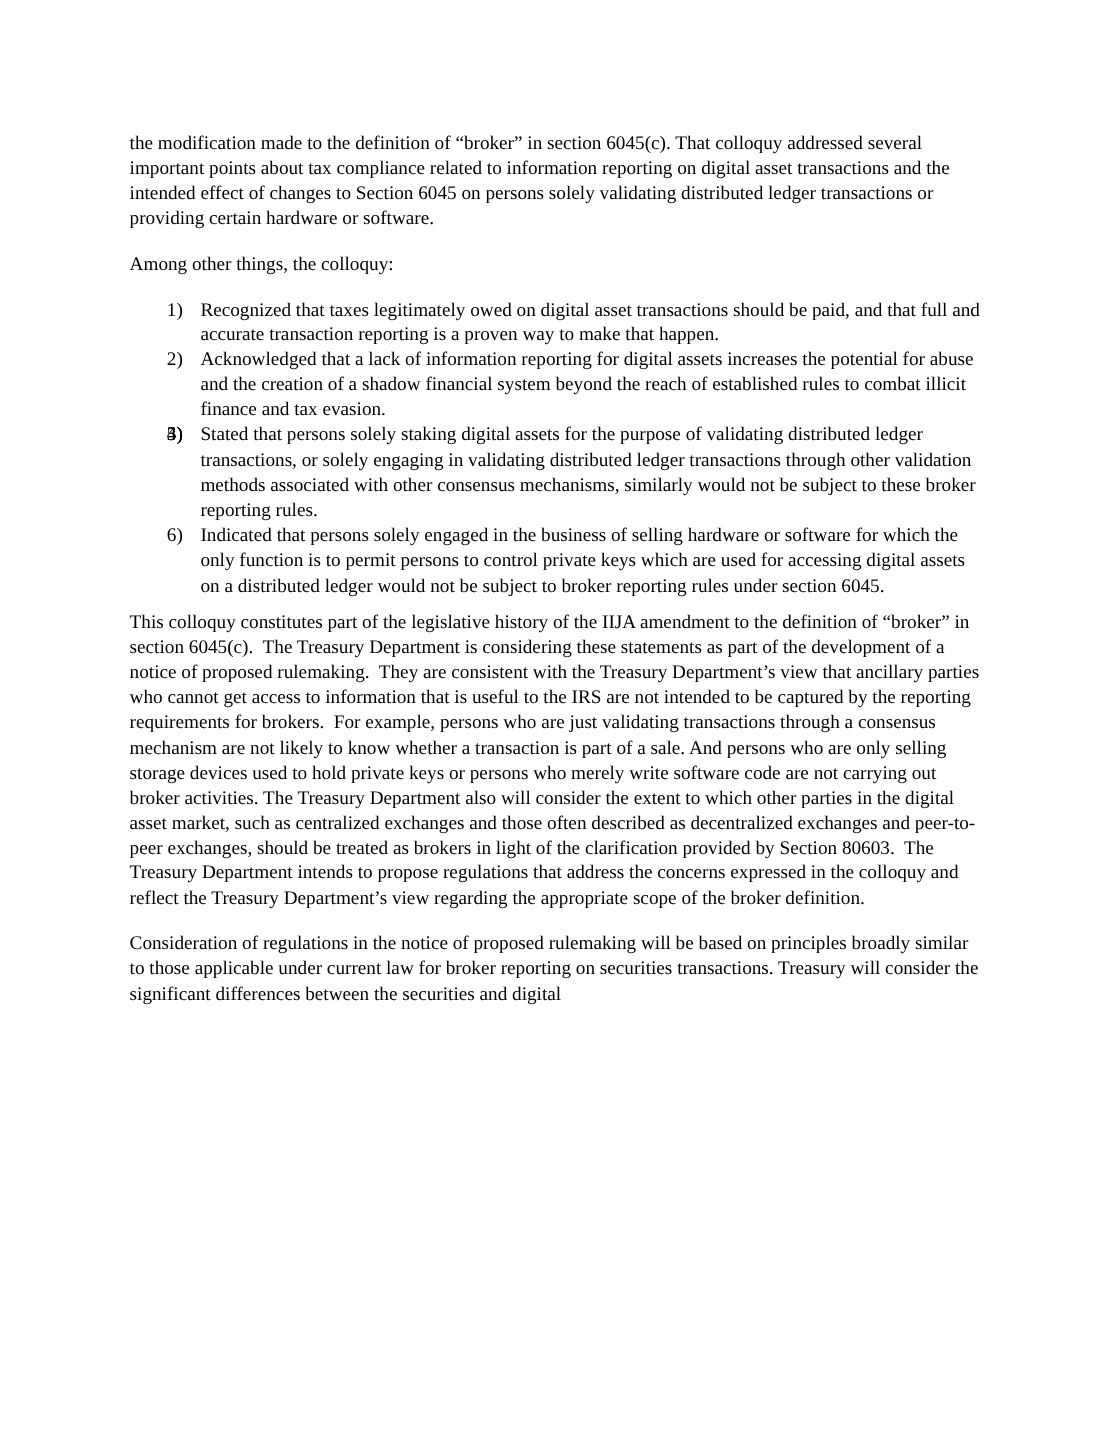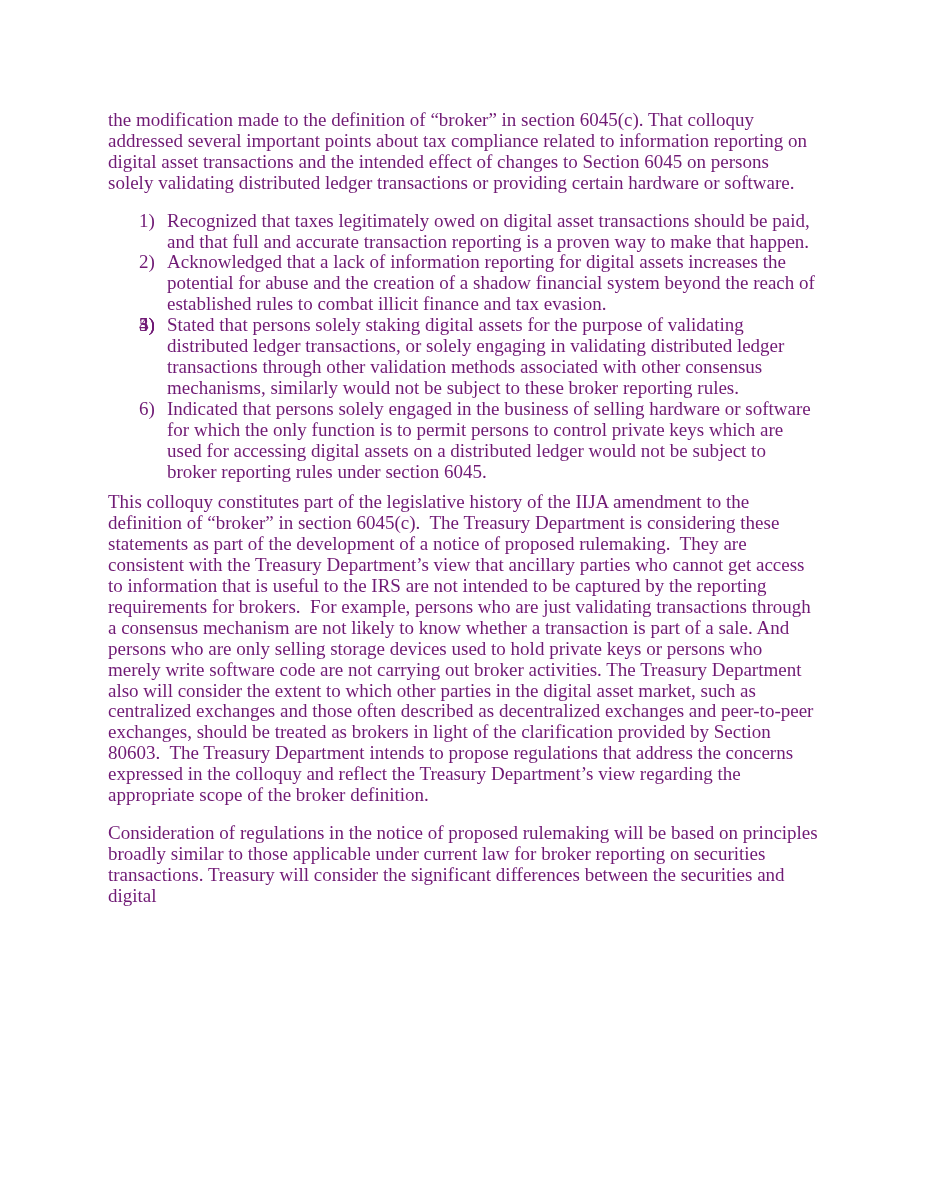--- a/index.html
+++ b/index.html
@@ -13,23 +13,23 @@
     overflow: hidden;
     position: relative;
   }
   .page {
     position: absolute;
     left: 0;
     top: 0;
     width: 927px;
     height: 1200px;
     background: #ffffff;
-    color: #701a75;
+    color: #000000;
     font-family: "Liberation Serif", "DejaVu Serif", serif;
-    font-size: 19px;
+    font-size: 16px;
     line-height: 20.9px;
   }
   .content {
     position: absolute;
     left: 108px;
     top: 110px;
     width: 710px;
   }
   .para {
     margin: 0 0 17px 0;
@@ -54,20 +54,21 @@
   }
 </style>
 </head>
 <body>
 
 <div class="page">
   <div class="content">
 
     <p class="para">the modification made to the definition of “broker” in section 6045(c). That colloquy addressed several important points about tax compliance related to information reporting on digital asset transactions and the intended effect of changes to Section 6045 on persons solely validating distributed ledger transactions or providing certain hardware or software.</p>
 
+    <p class="para">Among other things, the colloquy:</p>
 
     <ol class="list">
       <li class="list-item">
         <span class="list-num">1)</span>
         <span>Recognized that taxes legitimately owed on digital asset transactions should be paid, and that full and accurate transaction reporting is a proven way to make that happen.</span>
       </li>
       <li class="list-item">
         <span class="list-num">2)</span>
         <span>Acknowledged that a lack of information reporting for digital assets increases the potential for abuse and the creation of a shadow financial system beyond the reach of established rules to combat illicit finance and tax evasion.</span>
       </li>

